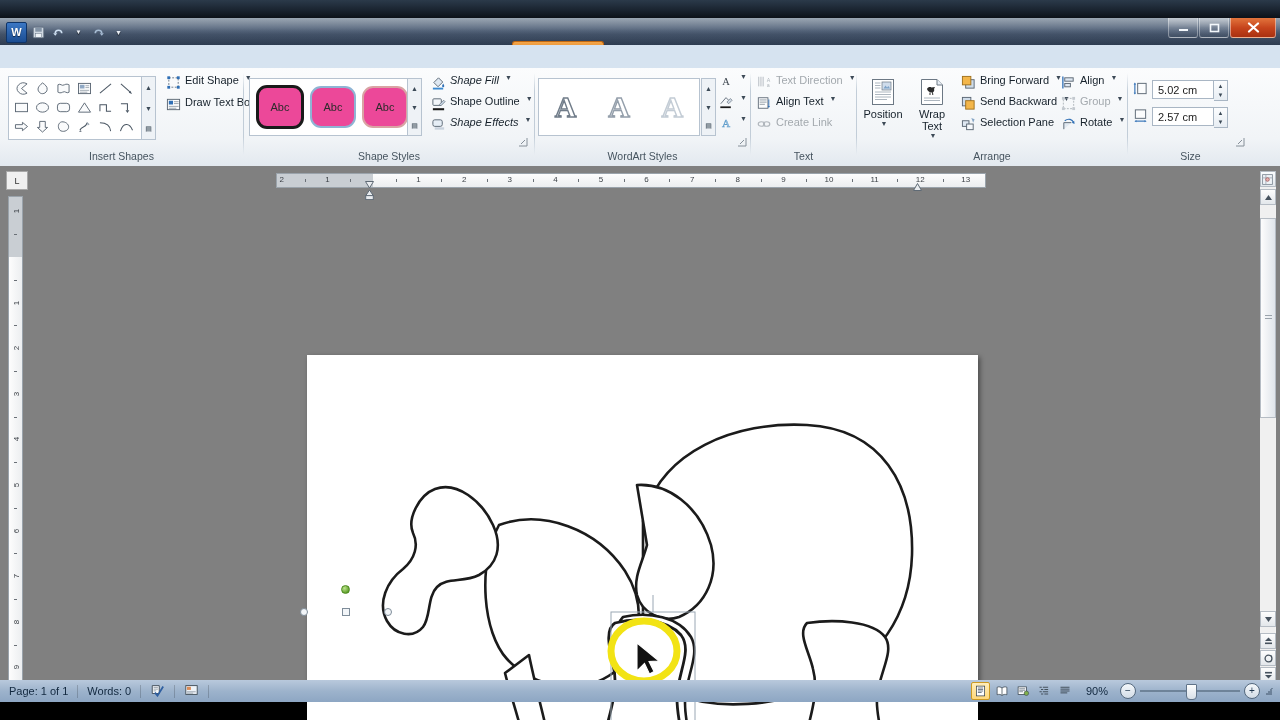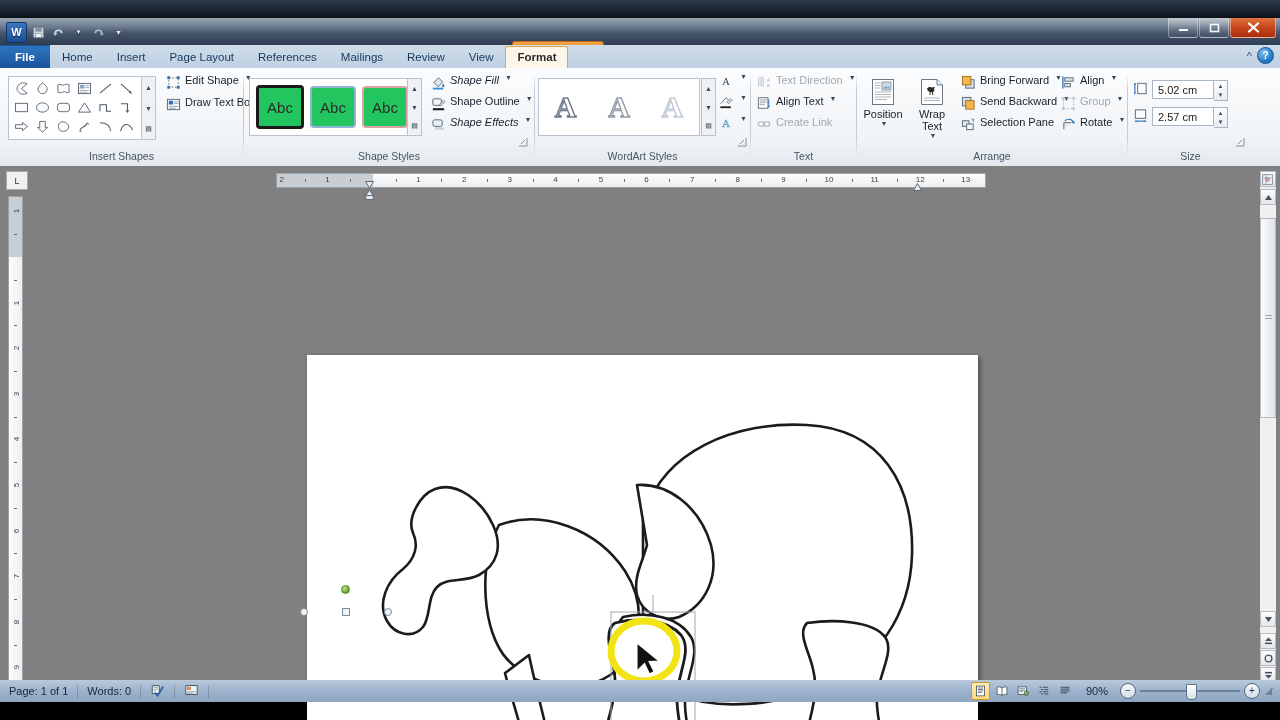--- a/index.html
+++ b/index.html
@@ -106,22 +106,22 @@
   .cmd.dis{color:#a3a9ae;}
   .cmdicon{width:16px;height:16px;display:flex;align-items:center;justify-content:center;flex:0 0 16px;}
   .caret{font-size:7px;color:#3d4a57;margin-left:2px;}
   .bigcmd{position:absolute;width:46px;height:70px;display:flex;flex-direction:column;
     align-items:center;justify-content:flex-start;padding-top:4px;font-size:11px;color:#16212b;text-align:center;}
   .bigcmd .bi{width:32px;height:32px;display:flex;align-items:center;justify-content:center;}
 
   
   .stylebox{position:absolute;left:249px;top:8px;width:155px;height:56px;
     background:#fff;border:1px solid #b7c3d0;display:flex;align-items:center;gap:6px;padding-left:6px;}
-  .abc{width:42px;height:38px;border-radius:4px;background:#22c55e;
-    display:flex;align-items:center;justify-content:center;font-size:15px;color:#2c2c2c;}
+  .abc{width:42px;height:38px;border-radius:11px;background:#ec4899;
+    display:flex;align-items:center;justify-content:center;font-size:11px;color:#2c2c2c;}
 
   
   .wabox{position:absolute;left:538px;top:8px;width:160px;height:56px;
     background:#fff;border:1px solid #b7c3d0;display:flex;align-items:center;justify-content:space-around;}
   .wa{font-size:30px;font-weight:bold;line-height:1;font-family:"Liberation Serif",serif;}
 
   
   .sizerow{position:absolute;display:flex;align-items:flex-start;gap:4px;}
   .sizeicon{width:16px;height:16px;display:flex;align-items:center;justify-content:center;}
   .spin{width:62px;height:19px;border:1px solid #a9b6c4;background:#fff;
@@ -250,37 +250,20 @@
         <div class="wb close">
           <svg class="gl" width="13" height="11" viewBox="0 0 13 11">
               <path d="M2 1.5 L11 9.5 M11 1.5 L2 9.5" stroke="#fff" stroke-width="2.2" stroke-linecap="round"></path>
             </svg>
         </div>
       </div>
 
       <div class="ctxtab">Drawing Tools</div>
     </div>
 
-    <div class="tabsrow">
-      <div class="tabs">
-        <div class="tab file">File</div>
-        <div class="tab">Home</div>
-        <div class="tab">Insert</div>
-        <div class="tab">Page Layout</div>
-        <div class="tab">References</div>
-        <div class="tab">Mailings</div>
-        <div class="tab">Review</div>
-        <div class="tab">View</div>
-        <div class="tab active ctx">Format</div>
-      </div>
-      <div class="tabs-right">
-        <div class="minirib">^</div>
-        <div class="helpbtn">?</div>
-      </div>
-    </div>
 
     <div class="ribbon">
 
       <div class="rgroup" style="left:0;width:243px;">
         <div class="gbody">
 
           <div class="shapebox">
             <div class="shapegrid">
               <div class="shapecell">
                   <svg width="15" height="13" viewBox="0 0 16 14">

